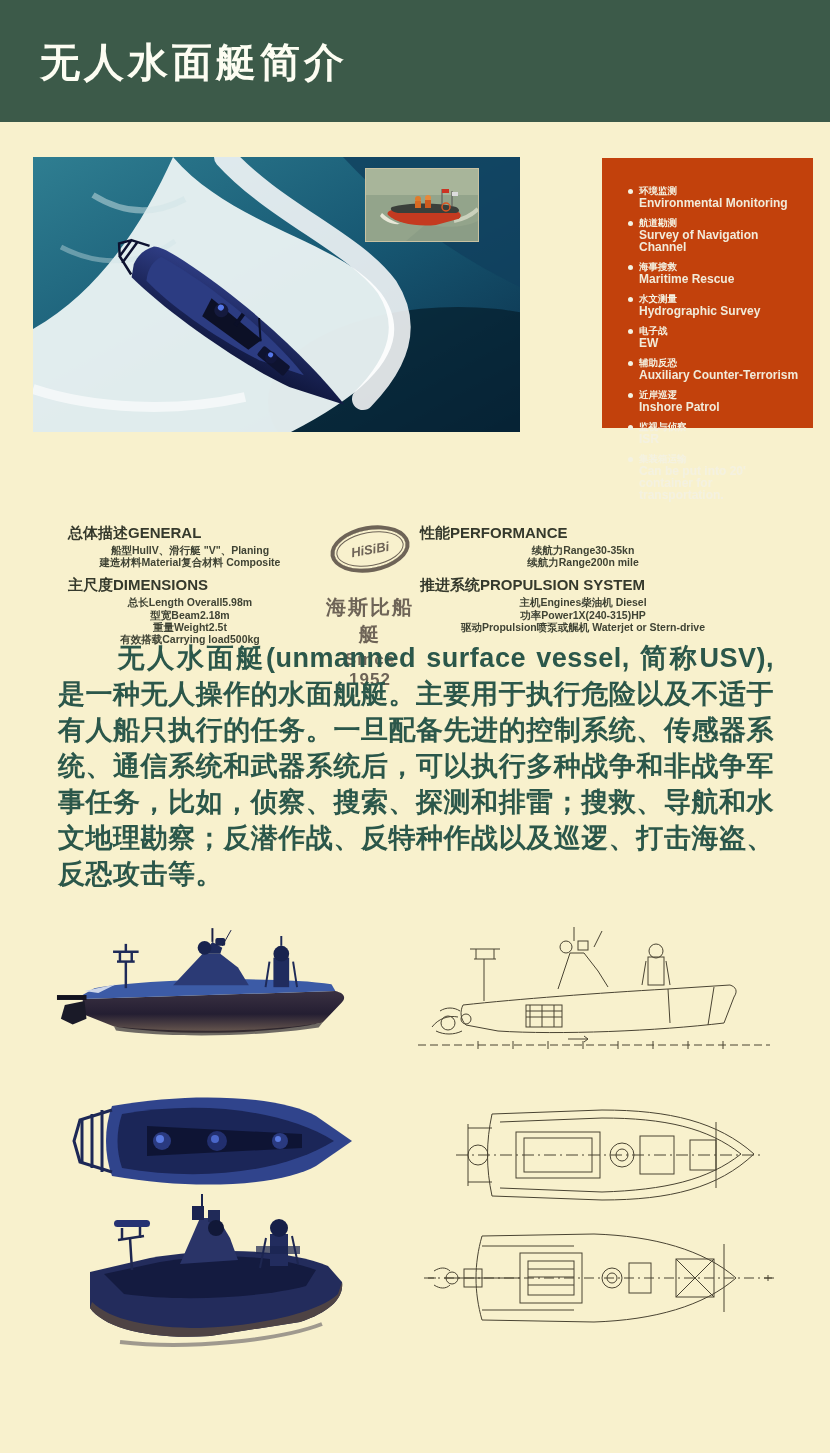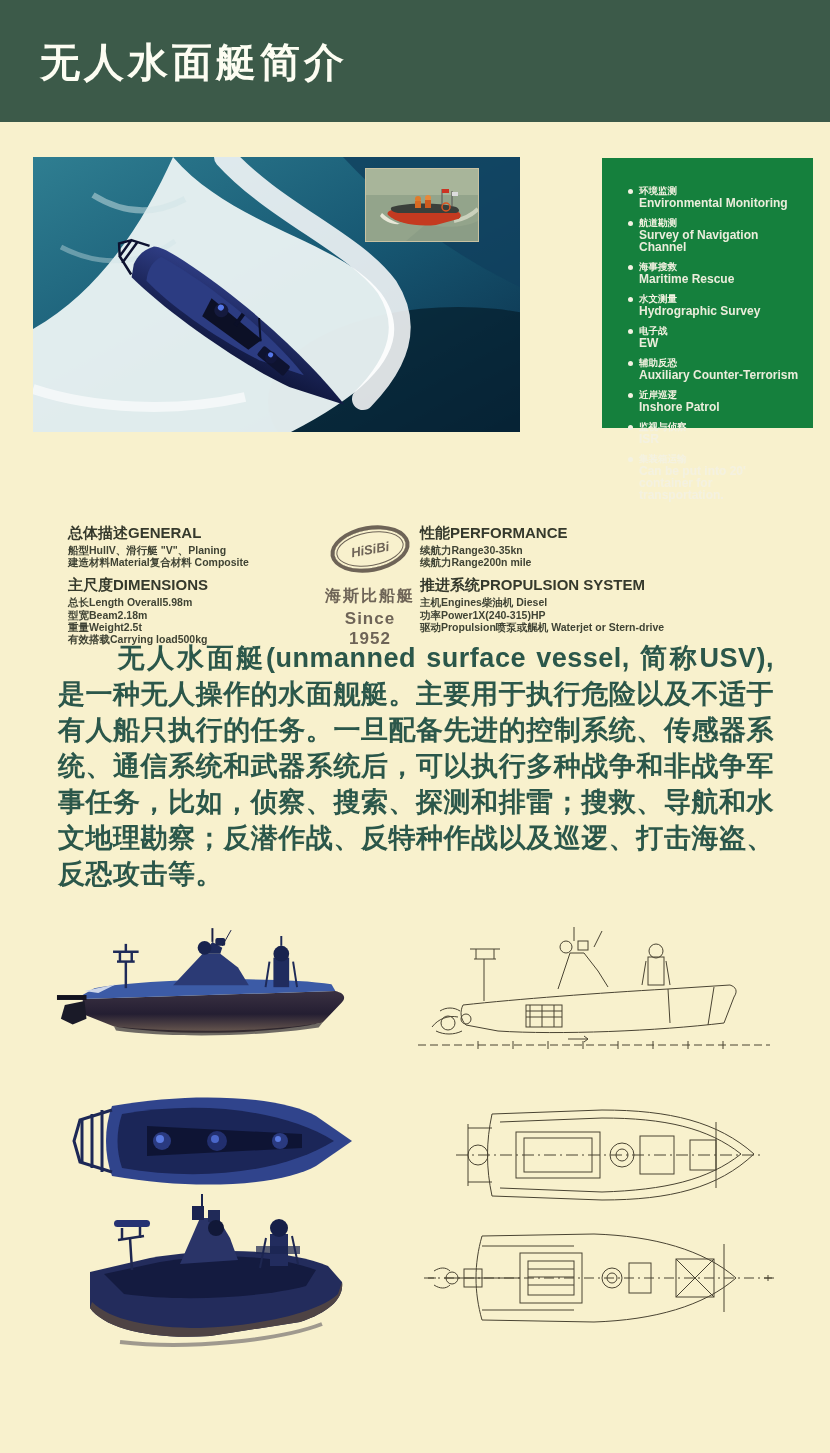--- a/index.html
+++ b/index.html
@@ -15,51 +15,51 @@
     font-weight:bold;letter-spacing:4px;line-height:44px;
   }
   
   .hero{position:absolute;left:33px;top:157px;width:487px;height:275px;overflow:hidden;}
   .hero svg{display:block;width:100%;height:100%;}
   .inset{position:absolute;left:365px;top:168px;width:112px;height:72px;border:1px solid #c9c2a2;overflow:hidden;}
   .inset svg{display:block;width:100%;height:100%;}
   
   .panel{
     position:absolute;left:602px;top:158px;width:211px;height:270px;
-    background:#15803d;color:#f4f2e2;box-sizing:border-box;padding:27px 14px 0 26px;
+    background:#c2410c;color:#f4f2e2;box-sizing:border-box;padding:27px 14px 0 26px;
   }
   .cap-item{display:flex;margin-bottom:8px;}
   .cap-bullet{width:5px;height:5px;border-radius:50%;background:#f4f2e2;margin:4px 6px 0 0;flex:0 0 auto;}
   .cap-zh{font-size:9.5px;font-weight:bold;line-height:12px;}
   .cap-en{font-size:12px;font-weight:bold;line-height:12px;opacity:.96;}
   
   .caption-wrap{position:absolute;left:356px;top:440px;width:220px;text-align:center;}
   .caption-zh{font-size:13px;font-weight:bold;color:#3a3e30;letter-spacing:1px;}
   .badge{
     display:inline-block;margin-top:4px;background:#284639;color:#f6f4e6;
     font-size:15px;font-weight:bold;padding:2px 9px 3px;letter-spacing:.5px;
   }
   
   .spec-col{position:absolute;top:522px;color:#3f4334;}
   .spec-col.left{left:68px;width:244px;}
   .spec-col.right{left:420px;width:326px;}
   .spec-heading{font-size:15px;font-weight:bold;color:#35392c;line-height:17px;margin:2px 0 3px;}
-  .spec-row{display:flex;justify-content:flex-start;font-size:10.5px;font-weight:bold;line-height:12.2px;}
+  .spec-row{display:flex;justify-content:center;font-size:10.5px;font-weight:bold;line-height:12.2px;}
   .spec-label{white-space:nowrap;}
   .spec-value{text-align:right;white-space:nowrap;}
   .spec-gap{height:6px;}
   
   .logo{position:absolute;left:322px;top:526px;width:96px;text-align:center;color:#6e6457;}
   .logo-oval{
     width:72px;height:38px;margin:0 auto;border:4px solid #6e6457;border-radius:50%;
     transform:rotate(-10deg);display:flex;align-items:center;justify-content:center;
     box-shadow:inset 0 0 0 2px #f8f1cd, inset 0 0 0 3px #6e6457;
   }
   .logo-mark{font-size:13px;font-weight:bold;font-style:italic;letter-spacing:0;}
-  .logo-zh{margin-top:14px;font-size:16px;font-weight:bold;letter-spacing:2px;
+  .logo-zh{margin-top:22px;font-size:20px;font-weight:bold;letter-spacing:2px;
     text-shadow:0 0 1px #f8f1cd;}
   .logo-since{margin-top:2px;font-size:17px;font-weight:bold;letter-spacing:1px;}
   
   .description{
     position:absolute;left:58px;top:640px;width:716px;
     font-size:27px;line-height:36px;font-weight:bold;color:#2b574a;
     text-align:justify;text-indent:2.2em;letter-spacing:.5px;
   }
   
   .fig{position:absolute;}

